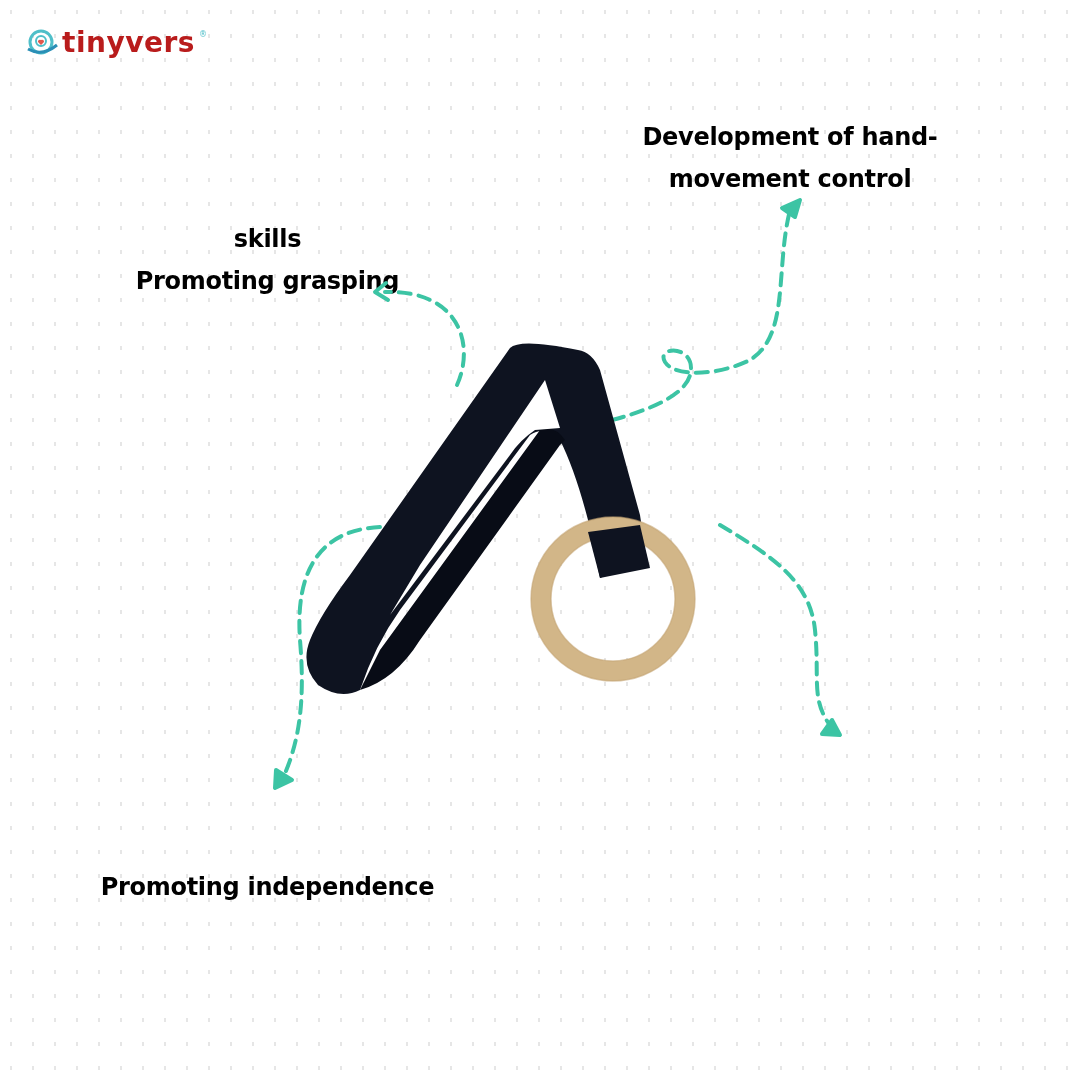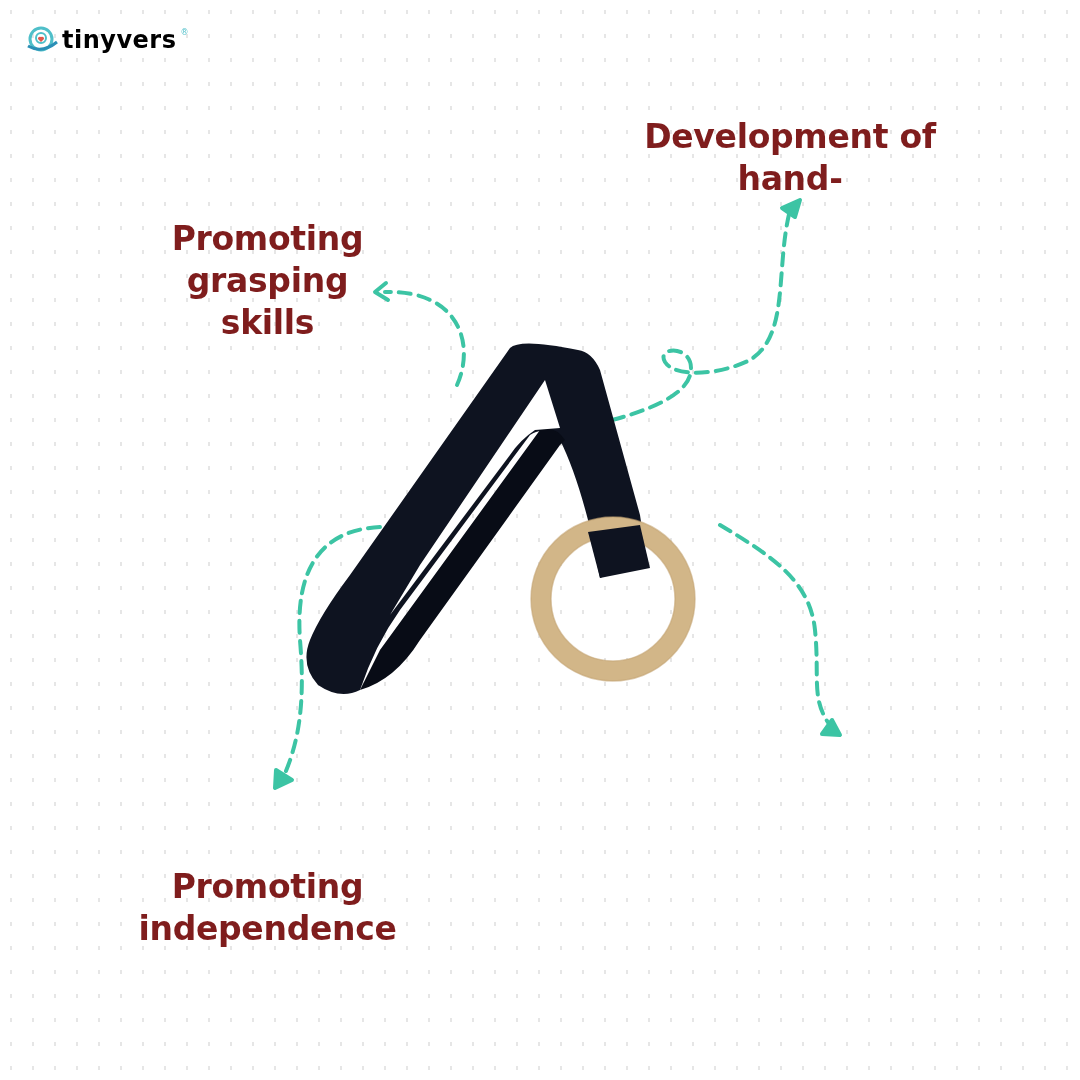--- a/index.html
+++ b/index.html
@@ -5,24 +5,24 @@
     html, body { margin: 0; padding: 0; }
     body {
       width: 1080px; height: 1080px; position: relative; overflow: hidden;
       background-color: #ffffff;
       background-image: radial-gradient(ellipse 1.6px 3px at center, #e6e6e6 60%, transparent 70%);
       background-size: 22px 24px;
       font-family: "DejaVu Sans", sans-serif;
     }
     .logo { position: absolute; left: 26px; top: 26px; display: flex; align-items: center; gap: 4px; }
     .logo-mark { width: 32px; height: 28px; }
-    .logo-text { font-family: "DejaVu Sans", sans-serif; font-weight: bold; font-size: 24px; color: #000000; letter-spacing: 0.5px; }
+    .logo-text { font-family: "DejaVu Sans", sans-serif; font-weight: bold; font-size: 28px; color: #b91c1c; letter-spacing: 0.5px; }
     .logo-reg { font-size: 8px; color: #4fbfc9; vertical-align: top; position: relative; top: -8px; }
     .label {
-      position: absolute; color: #7f1d1d; font-weight: bold; font-size: 33px;
+      position: absolute; color: #000000; font-weight: bold; font-size: 24px;
       line-height: 42px; text-align: center; letter-spacing: -0.3px;
     }
     .l-dev { left: 600px; top: 116px; width: 380px; }
     .l-grasp { left: 95px; top: 218px; width: 345px; }
     .l-indep { left: 55px; top: 866px; width: 425px; }
     .l-strength { left: 680px; top: 741px; width: 290px; }
     svg.overlay { position: absolute; left: 0; top: 0; }
   </style>
 </head>
 <body>
@@ -33,24 +33,25 @@
     <circle cx="15" cy="12" r="5" fill="#ffffff" stroke="#4fbfc9" stroke-width="2"></circle>
     <path d="M12 13 l3 3 l3-3 a2 2 0 0 0 -3 -2 a2 2 0 0 0 -3 2z" fill="#e2574c"></path>
     <path d="M2 20 Q16 28 31 16" fill="none" stroke="#2a8fb6" stroke-width="3"></path>
   </svg>
   <span class="logo-text">tinyvers</span>
   <span class="logo-reg">®</span>
 </div>
 
 <div class="label l-dev">
   <div>Development of hand-</div>
+  <div>movement control</div>
 </div>
 <div class="label l-grasp">
+  <div>skills</div>
   <div>Promoting grasping</div>
-  <div>skills</div>
 </div>
 <div class="label l-indep">
   <div>Promoting independence</div>
 </div>
 <div class="label l-strength">
 </div>
 
 <svg class="overlay" width="1080" height="1080" viewBox="0 0 1080 1080">
 
   <g fill="none" stroke="#3cc4a4" stroke-width="4" stroke-dasharray="12 8" stroke-linecap="round">

